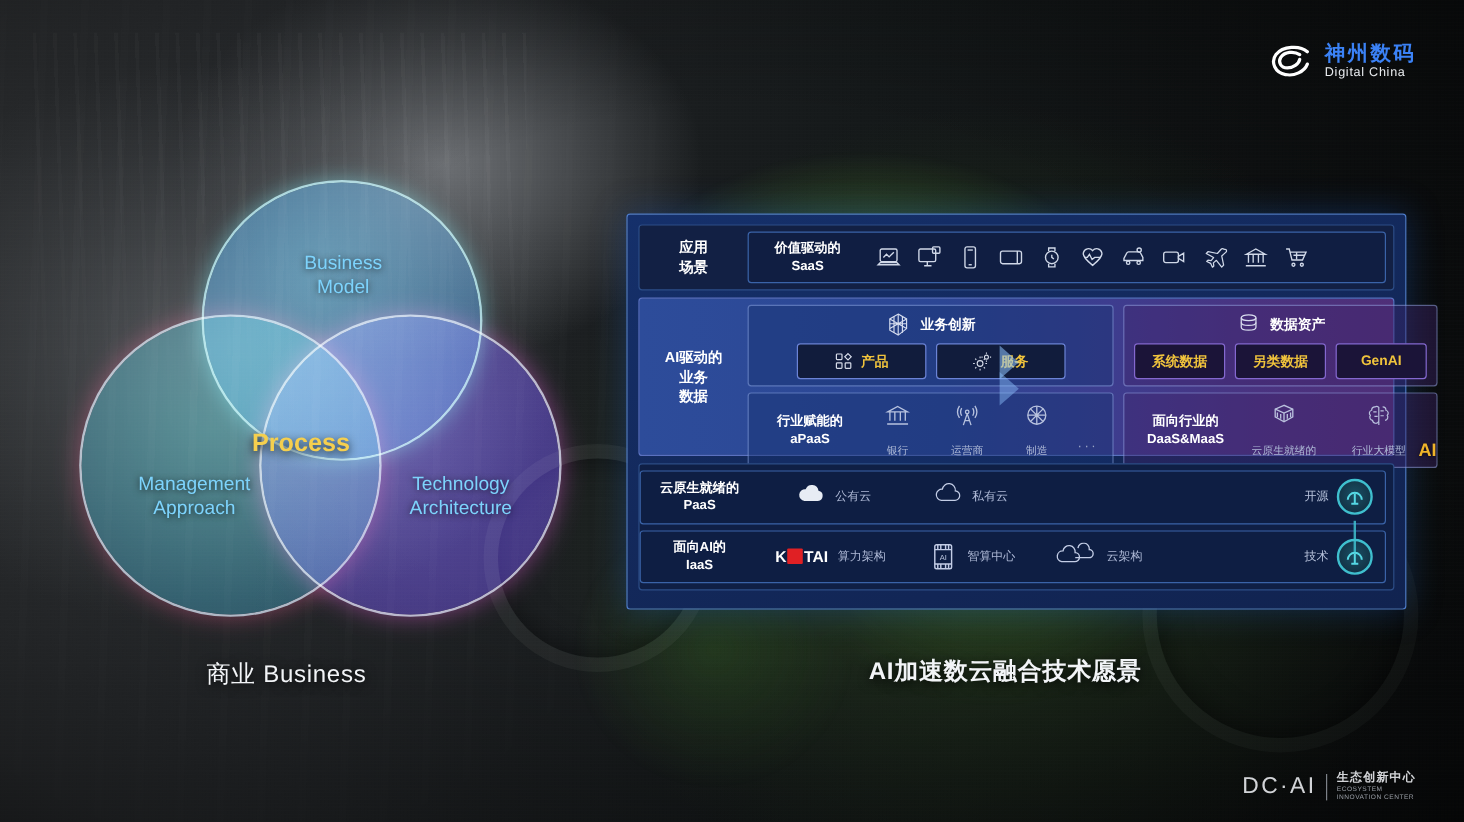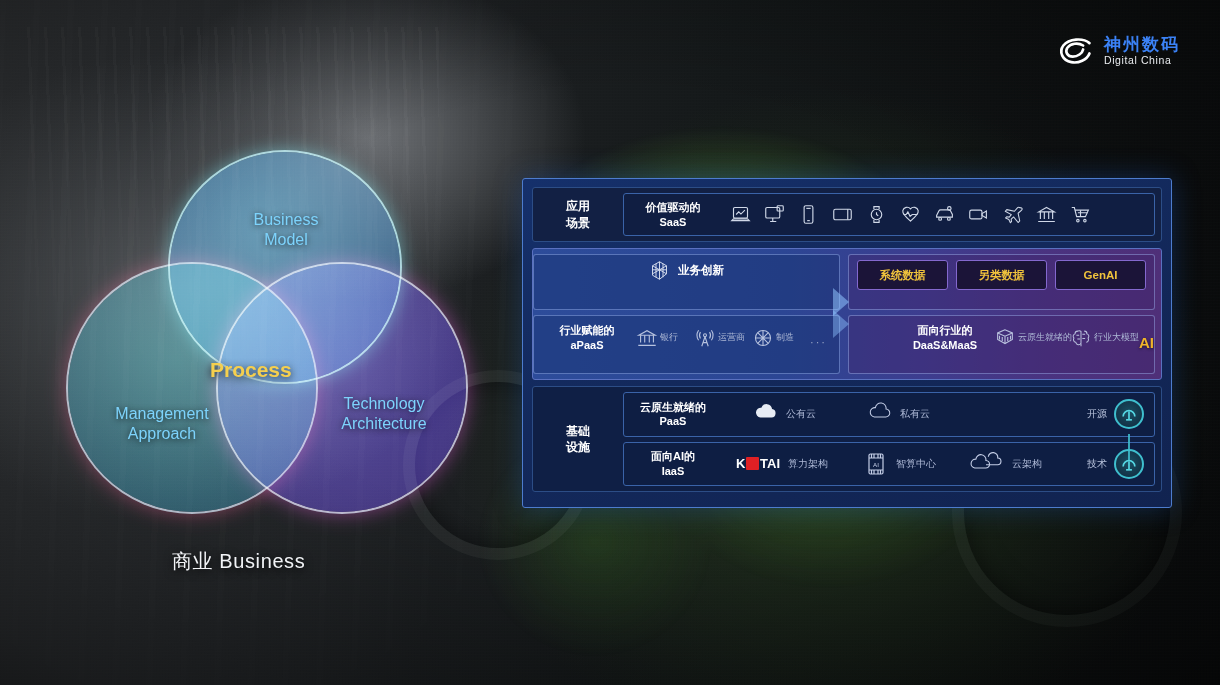--- a/index.html
+++ b/index.html
@@ -96,21 +96,21 @@
     left:150px; top:112px; width:248px; height:248px;
     background:radial-gradient(circle at 52% 40%, rgba(92,70,210,.66), rgba(62,40,150,.76) 70%, rgba(52,30,122,.80) 100%);
     box-shadow:0 0 0 2px rgba(225,235,255,.72), 0 0 20px 2px rgba(214,70,200,.5);
   }
   .venn-lbl{
     position:absolute; text-align:center; color:#7dd3fc;
     font-size:16px; line-height:1.22; text-shadow:0 1px 6px rgba(0,0,0,.7);
     z-index:6;
   }
   .venn-lbl.l-top{ left:160px; top:58px; width:116px; }
-  .venn-lbl.l-left{ left:14px; top:252px; width:160px; }
+  .venn-lbl.l-left{ left:14px; top:242px; width:160px; }
   .venn-lbl.l-right{ left:236px; top:242px; width:160px; }
   .venn-center{
     position:absolute; left:142px; top:206px; width:120px;
     z-index:7;
     font-size:21px; font-weight:700; color:#f5cf4e;
     text-shadow:0 2px 8px rgba(0,0,0,.85);
   }
   .caption{
     position:absolute; color:#f2f4f7; font-size:20px; letter-spacing:.6px;
     text-shadow:0 2px 10px rgba(0,0,0,.85);
@@ -159,21 +159,21 @@
   .cell-hd span{ color:#fff; font-weight:700; font-size:11.5px; }
   .chips{ display:flex; gap:8px; justify-content:center; }
   .chip{
     flex:1; max-width:108px; height:30px; border-radius:3px;
     display:flex; align-items:center; justify-content:center; gap:7px;
     background:#111c3c; border:1px solid #6b83d6;
     color:#f0c33c; font-weight:700; font-size:11.5px;
   }
   .chip.purple{ background:#1b1438; border:1px solid #8468cf; }
   .row-flat{ display:flex; align-items:center; gap:10px; padding:2px 4px;justify-content:flex-end; }
-  .mini{ display:flex; flex-direction:row; align-items:center; gap:2px; width:48px; }
+  .mini{ display:flex; flex-direction:column; align-items:center; gap:12px; width:48px; }
   .mini .lbl{ font-size:9px; color:#aeb9d6; white-space:nowrap; }
   .mini .ico{ width:22px; height:22px; }
   .dots{ color:#9aa6c6; font-size:11px; letter-spacing:2px; align-self:flex-end; padding-bottom:4px;}
   .arrow-mid{
     position:absolute; left:50%; top:50%; transform:translate(-50%,-50%);
     width:40px; height:64px; pointer-events:none;
   }
   
   .band3{ background:#0f1f45; border:1px solid #2c4d86; height:106px; position:relative; }
   .band3 .body{ gap:5px; }
@@ -257,20 +257,21 @@
       <div>Approach</div>
     </div>
     <div class="venn-lbl l-right">
       <div>Technology</div>
       <div>Architecture</div>
     </div>
     <div class="venn-center">Process</div>
   </div>
 
   <div class="caption left-cap">商业 Business</div>
+  <div class="caption right-cap">AI加速数云融合技术愿景</div>
 
   <div class="arch">
 
     <div class="band band1">
       <div class="side">
         <div>
           <div>应用</div>
           <div>场景</div>
         </div>
       </div>
@@ -352,35 +353,76 @@
                   <circle cx="9" cy="19" r="1.4"></circle>
                   <circle cx="17" cy="19" r="1.4"></circle>
                 </svg>
               </span>
           </div>
         </div>
       </div>
     </div>
 
     <div class="band band2">
+      <div class="side">
+        <div>
+          <div>AI驱动的</div>
+          <div>业务</div>
+          <div>数据</div>
+        </div>
+      </div>
       <div class="grid2">
 
         <div class="cell a">
           <div class="cell-hd">
             <span class="ico">
                 <svg viewBox="0 0 24 24" fill="none" stroke="#e3e9f7" stroke-width="1.1">
                   <path d="M12 2l8 4.6v9.2L12 22l-8-4.6V6.6z"></path>
                   <path d="M12 2v20M4 6.6l16 9.2M20 6.6L4 15.8M4 11.2h16M8 4.3v15.4M16 4.3v15.4"></path>
                 </svg>
               </span>
             <span>业务创新</span>
           </div>
+          <div class="chips">
+            <div class="chip">
+              <span class="ico" style="width:16px;height:16px">
+                  <svg viewBox="0 0 24 24" fill="none" stroke="#e6ebf7" stroke-width="1.5">
+                    <rect x="3" y="3" width="7" height="7" rx="1"></rect>
+                    <path d="M17.5 2.5l4 4-4 4-4-4z"></path>
+                    <rect x="3" y="14" width="7" height="7" rx="1"></rect>
+                    <rect x="14" y="14" width="7" height="7" rx="1"></rect>
+                  </svg>
+                </span>
+              <span>产品</span>
+            </div>
+            <div class="chip">
+              <span class="ico" style="width:17px;height:17px">
+                  <svg viewBox="0 0 24 24" fill="none" stroke="#e6ebf7" stroke-width="1.3">
+                    <circle cx="9.5" cy="14" r="3.4"></circle>
+                    <path d="M9.5 7.8v-2M9.5 22.2v-2M3.3 14h-2M17.7 14h-2M5.1 9.6L3.7 8.2M15.3 19.8l-1.4-1.4M5.1 18.4l-1.4 1.4M15.3 8.2l-1.4 1.4"></path>
+                    <circle cx="17" cy="6.5" r="2.3"></circle>
+                    <path d="M17 2.4V1M17 12v-1.4M21.1 6.5h1.4M12.5 6.5h-1.4"></path>
+                  </svg>
+                </span>
+              <span>服务</span>
+            </div>
+          </div>
         </div>
 
         <div class="cell b">
+          <div class="cell-hd">
+            <span class="ico">
+                <svg viewBox="0 0 24 24" fill="none" stroke="#e3e9f7" stroke-width="1.2">
+                  <ellipse cx="12" cy="5.5" rx="7" ry="2.8"></ellipse>
+                  <path d="M5 5.5v9c0 1.6 3.1 2.8 7 2.8s7-1.2 7-2.8v-9"></path>
+                  <path d="M5 10c0 1.6 3.1 2.8 7 2.8s7-1.2 7-2.8"></path>
+                </svg>
+              </span>
+            <span>数据资产</span>
+          </div>
           <div class="chips">
             <div class="chip purple">系统数据</div>
             <div class="chip purple">另类数据</div>
             <div class="chip purple">GenAI</div>
           </div>
         </div>
 
         <div class="cell a">
           <div class="row-flat">
             <div class="tag wide">
@@ -452,26 +494,20 @@
 
       <span class="arrow-mid">
         <svg viewBox="0 0 40 64">
           <path d="M6 6 L22 20 L6 34 Z" fill="#8fc4ff" opacity=".55"></path>
           <path d="M6 28 L22 42 L6 56 Z" fill="#8fc4ff" opacity=".45"></path>
         </svg>
       </span>
     </div>
 
     <div class="band band3">
-      <div class="side">
-        <div>
-          <div>基础</div>
-          <div>设施</div>
-        </div>
-      </div>
       <div class="body">
 
         <div class="strip">
           <div class="tag wide">
             <div>云原生就绪的</div>
             <div>PaaS</div>
           </div>
           <div class="grp" style="margin-left:34px">
             <span class="inline-ico"><svg viewBox="0 0 28 20">
                   <path d="M7.5 18h13a5 5 0 0 0 .6-9.9A6.5 6.5 0 0 0 8.6 6.6 5.6 5.6 0 0 0 7.5 18z" fill="#e7ecf4"></path>
@@ -534,14 +570,23 @@
                   <path d="M8.5 19h7"></path>
                 </svg>
             </span>
           </div>
         </div>
       </div>
       <div class="connector"></div>
     </div>
   </div>
 
+  <div class="footer">
+    <span class="dc">DC·AI</span>
+    <span class="bar"></span>
+    <span>
+      <div class="cn">生态创新中心</div>
+      <div class="en">ECOSYSTEM</div>
+      <div class="en">INNOVATION CENTER</div>
+    </span>
+  </div>
 
 </div>
 
 </body></html>

